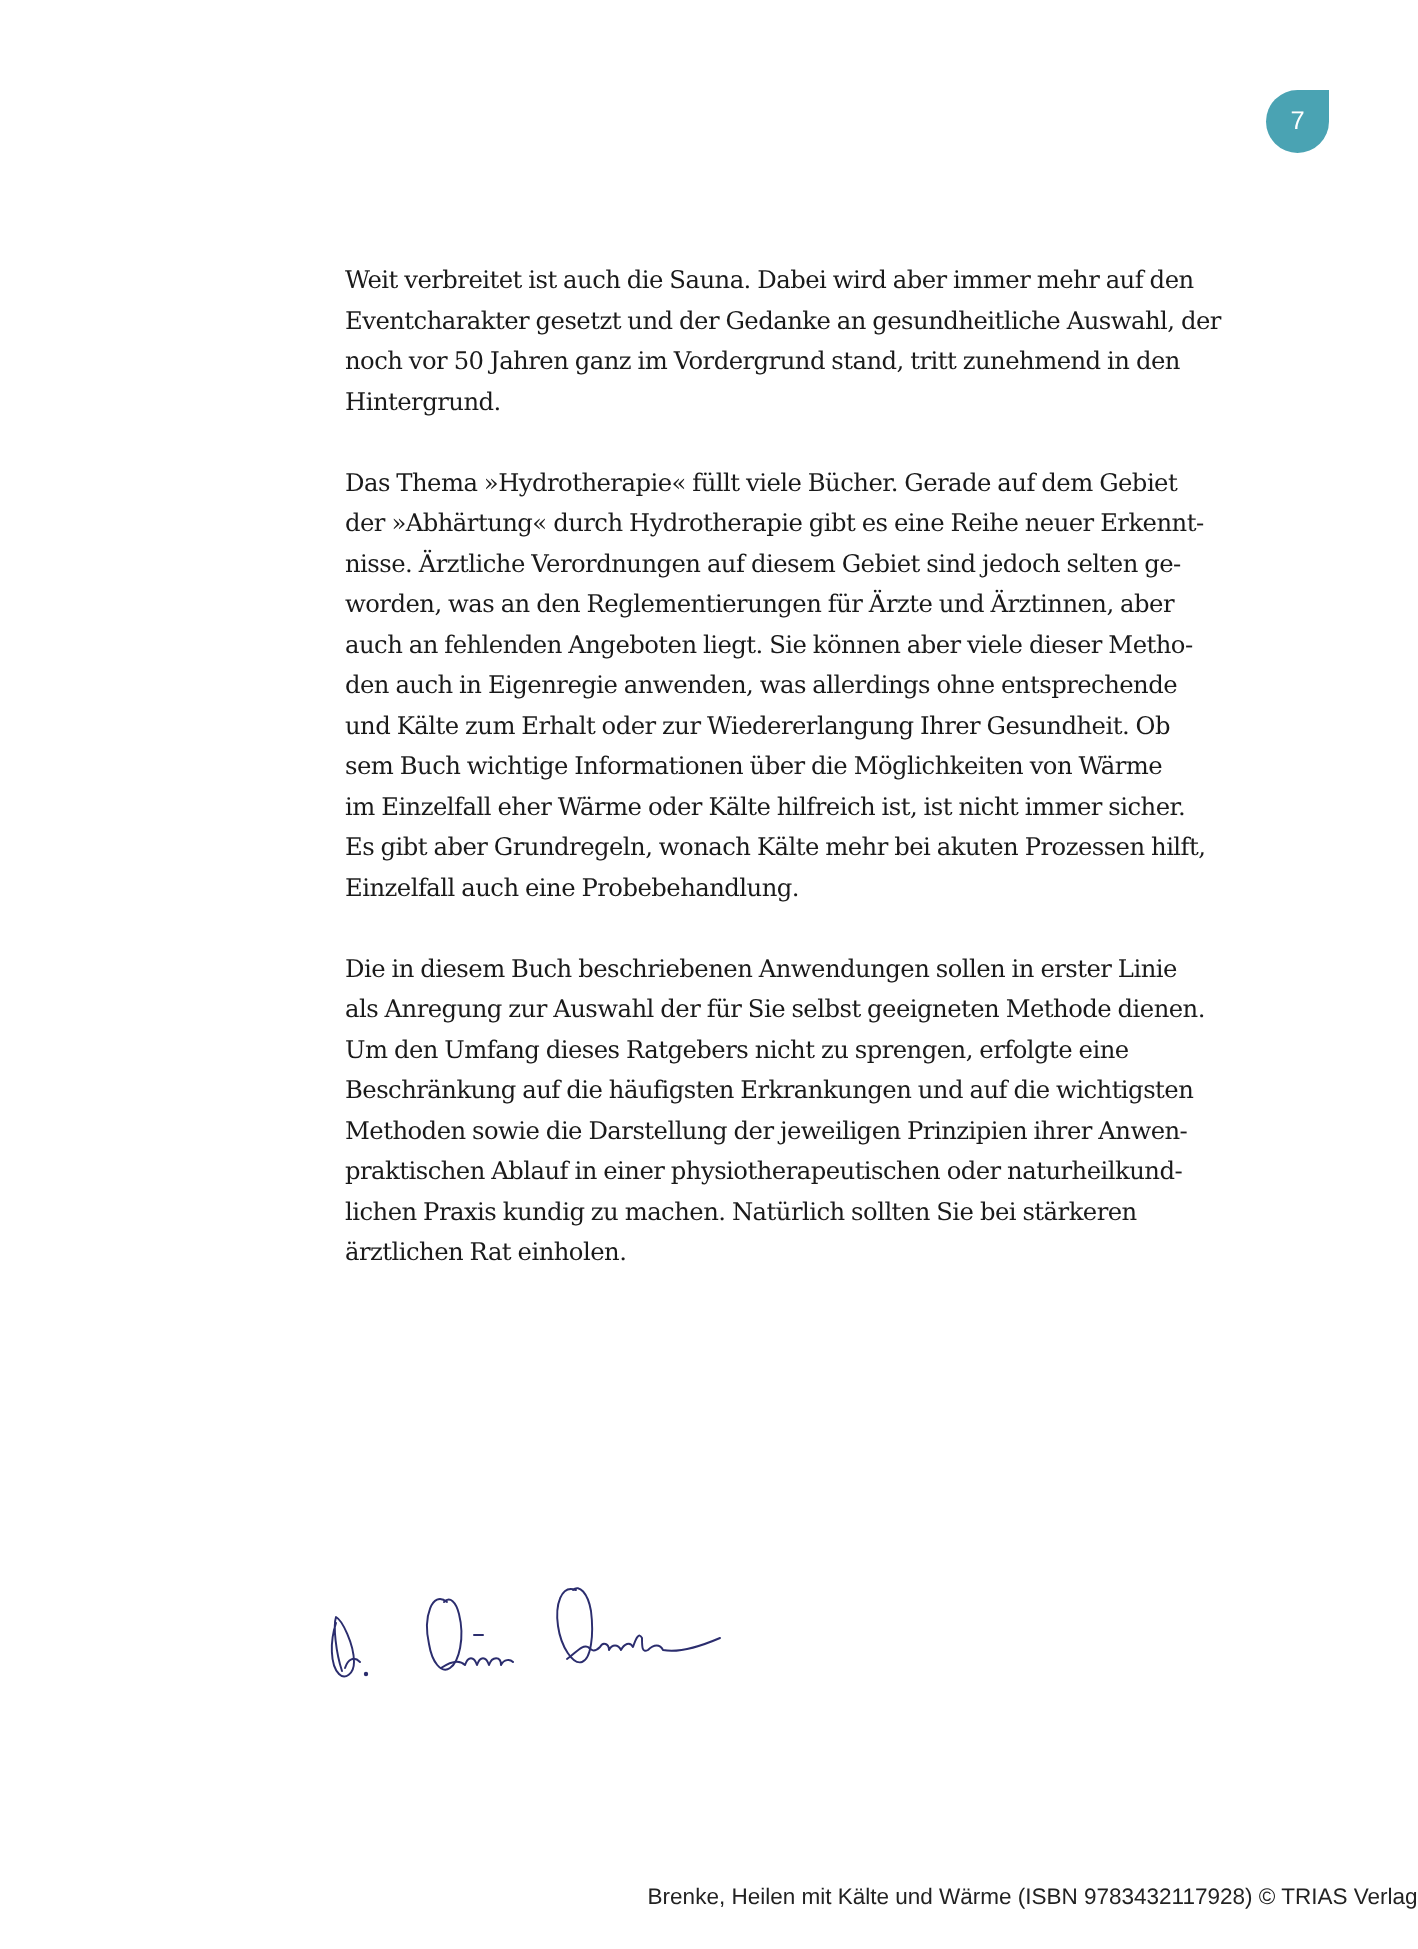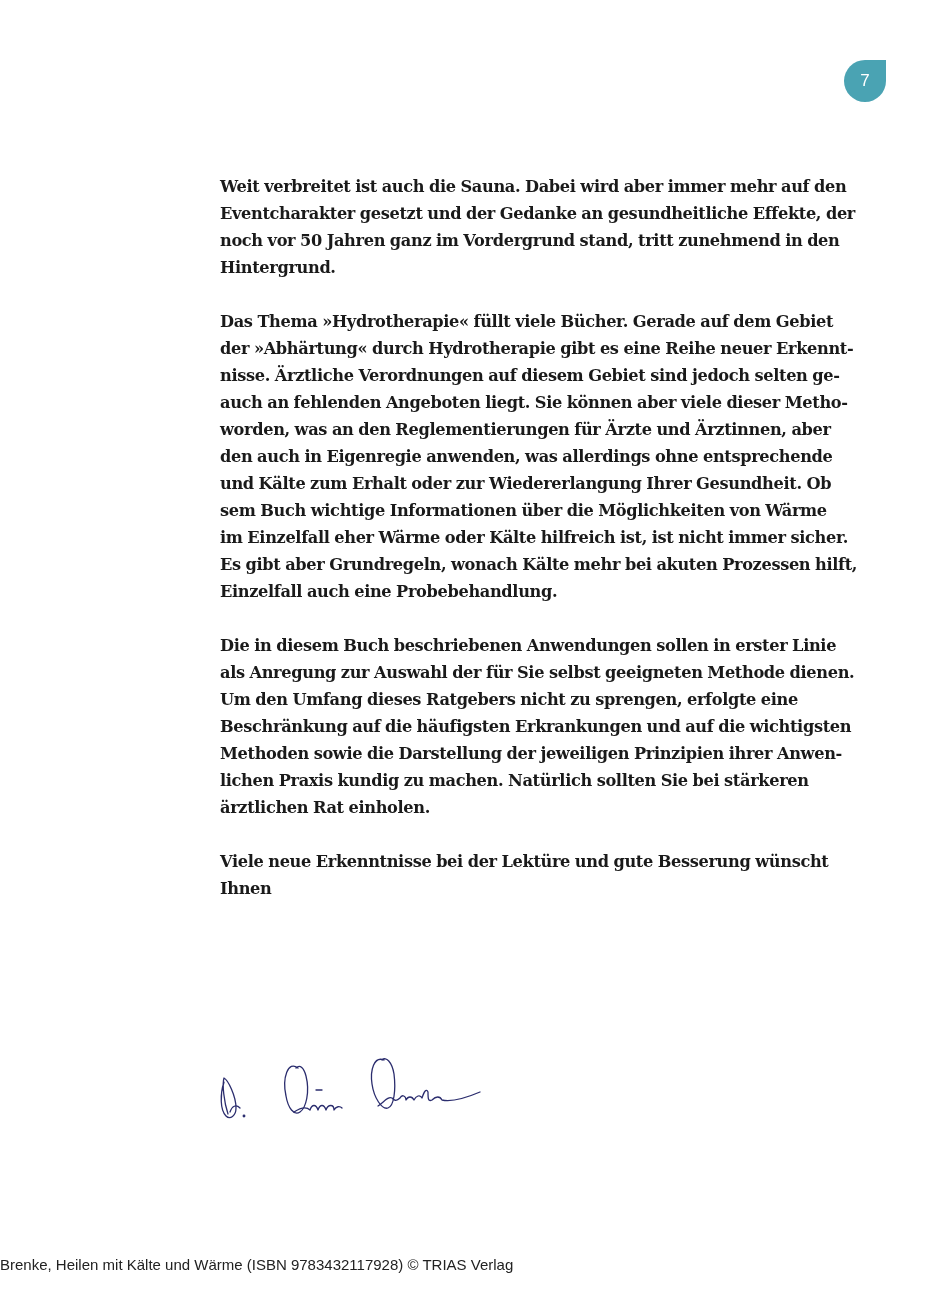--- a/index.html
+++ b/index.html
@@ -30,22 +30,21 @@
       align-items: center;
       justify-content: center;
     }
     .content {
       position: absolute;
       left: 218px;
       top: 173px;
       width: 620px;
     }
     .para {
-      margin: 0 0 27px 2px;
-      font-weight: bold;
+      margin: 0 0 27px 12px;
     }
     .line {
       display: block;
       font-size: 16.2px;
       line-height: 27px;
       white-space: nowrap;
       letter-spacing: -0.35px;
       word-spacing: -0.5px;
     }
     .signature {
@@ -53,65 +52,62 @@
       left: 216px;
       top: 1050px;
       width: 280px;
       height: 80px;
     }
     .footer {
       position: absolute;
       left: 0;
       width: 945px;
       top: 1256px;
-      text-align: left;
+      text-align: right;
       font-family: "Liberation Sans", sans-serif;
       font-size: 15px;
       color: #222222;
     }
   </style>
 </head>
 <body>
 
 <div class="page-badge">
   <span>7</span>
 </div>
 
 <div class="content">
   <p class="para">
     <span class="line">Weit verbreitet ist auch die Sauna. Dabei wird aber immer mehr auf den</span>
-    <span class="line">Eventcharakter gesetzt und der Gedanke an gesundheitliche Effekte, der</span>
+    <span class="line">Eventcharakter gesetzt und der Gedanke an gesundheitliche Auswahl, der</span>
     <span class="line">noch vor 50 Jahren ganz im Vordergrund stand, tritt zunehmend in den</span>
     <span class="line">Hintergrund.</span>
   </p>
   <p class="para">
     <span class="line">Das Thema »Hydrotherapie« füllt viele Bücher. Gerade auf dem Gebiet</span>
     <span class="line">der »Abhärtung« durch Hydrotherapie gibt es eine Reihe neuer Erkennt-</span>
     <span class="line">nisse. Ärztliche Verordnungen auf diesem Gebiet sind jedoch selten ge-</span>
+    <span class="line">worden, was an den Reglementierungen für Ärzte und Ärztinnen, aber</span>
     <span class="line">auch an fehlenden Angeboten liegt. Sie können aber viele dieser Metho-</span>
-    <span class="line">worden, was an den Reglementierungen für Ärzte und Ärztinnen, aber</span>
     <span class="line">den auch in Eigenregie anwenden, was allerdings ohne entsprechende</span>
     <span class="line">und Kälte zum Erhalt oder zur Wiedererlangung Ihrer Gesundheit. Ob</span>
     <span class="line">sem Buch wichtige Informationen über die Möglichkeiten von Wärme</span>
     <span class="line">im Einzelfall eher Wärme oder Kälte hilfreich ist, ist nicht immer sicher.</span>
     <span class="line">Es gibt aber Grundregeln, wonach Kälte mehr bei akuten Prozessen hilft,</span>
     <span class="line">Einzelfall auch eine Probebehandlung.</span>
   </p>
   <p class="para">
     <span class="line">Die in diesem Buch beschriebenen Anwendungen sollen in erster Linie</span>
     <span class="line">als Anregung zur Auswahl der für Sie selbst geeigneten Methode dienen.</span>
     <span class="line">Um den Umfang dieses Ratgebers nicht zu sprengen, erfolgte eine</span>
     <span class="line">Beschränkung auf die häufigsten Erkrankungen und auf die wichtigsten</span>
     <span class="line">Methoden sowie die Darstellung der jeweiligen Prinzipien ihrer Anwen-</span>
+    <span class="line">praktischen Ablauf in einer physiotherapeutischen oder naturheilkund-</span>
     <span class="line">lichen Praxis kundig zu machen. Natürlich sollten Sie bei stärkeren</span>
     <span class="line">ärztlichen Rat einholen.</span>
-  </p>
-  <p class="para">
-    <span class="line">Viele neue Erkenntnisse bei der Lektüre und gute Besserung wünscht</span>
-    <span class="line">Ihnen</span>
   </p>
 </div>
 
 <svg class="signature" viewBox="0 0 280 80" fill="none" stroke="#2b2d6e" stroke-width="1.3" stroke-linecap="round" stroke-linejoin="round">
 
   <path d="M8 32 C 4 44, 4 60, 10 66 C 14 70, 20 66, 20 58 C 20 46, 12 30, 8 28 C 6 34, 8 52, 12 64"></path>
   <path d="M14 62 C 16 56, 20 54, 24 58"></path>
   <circle cx="28" cy="66" r="0.8" fill="#2b2d6e"></circle>
 
   <path d="M82 18 C 72 10, 66 28, 70 46 C 72 58, 78 66, 84 62 C 90 58, 94 42, 90 26 C 88 18, 84 14, 80 18"></path>

